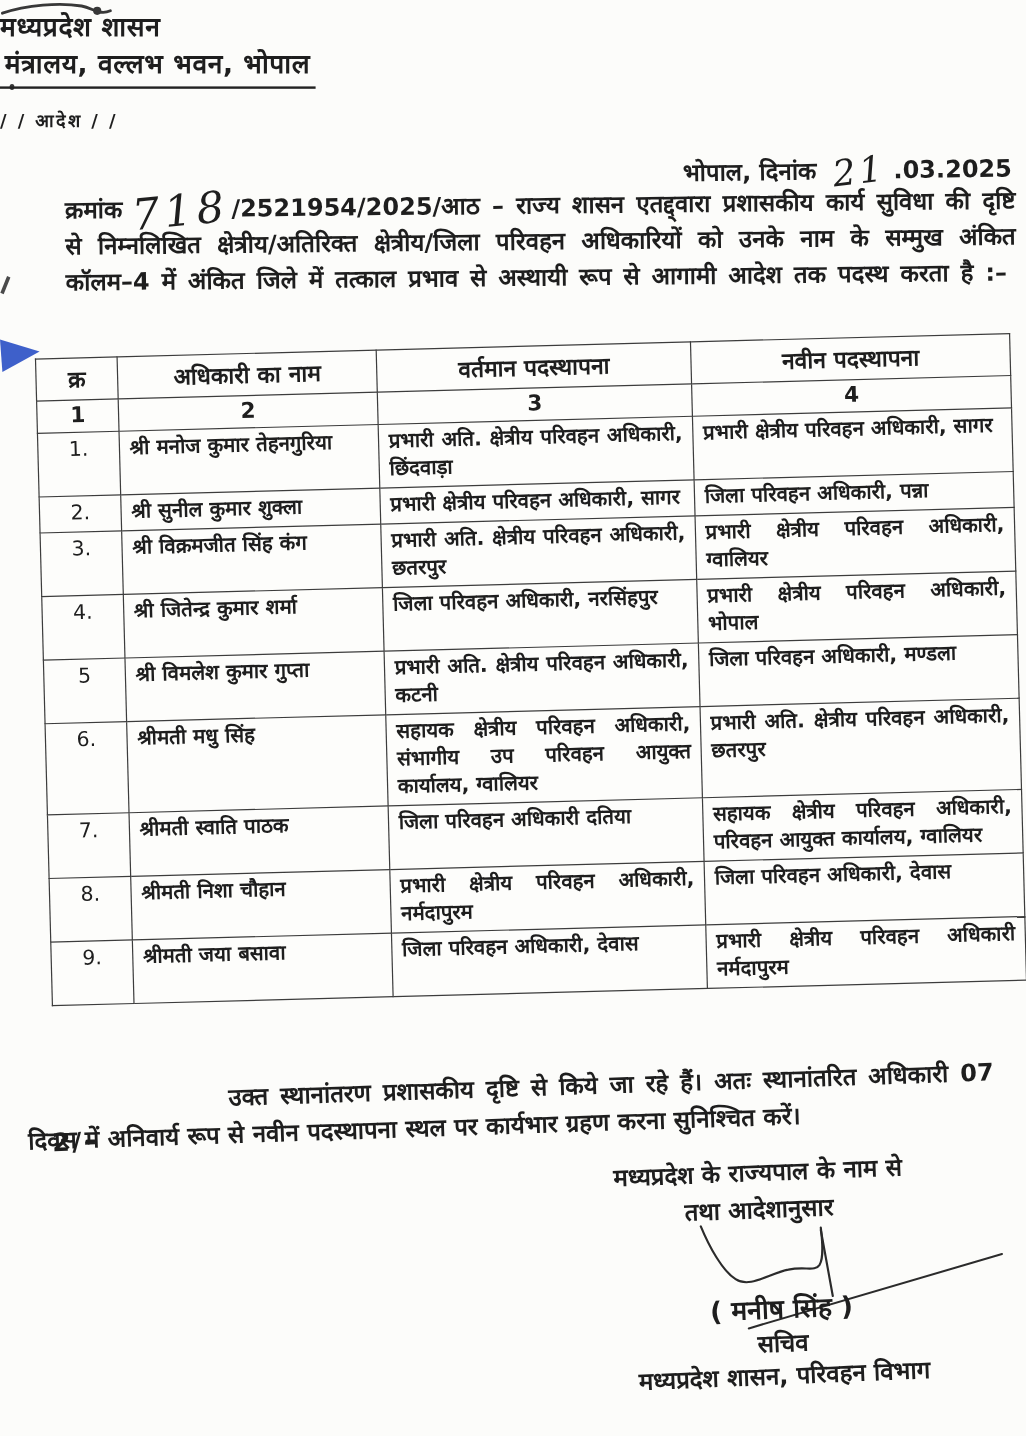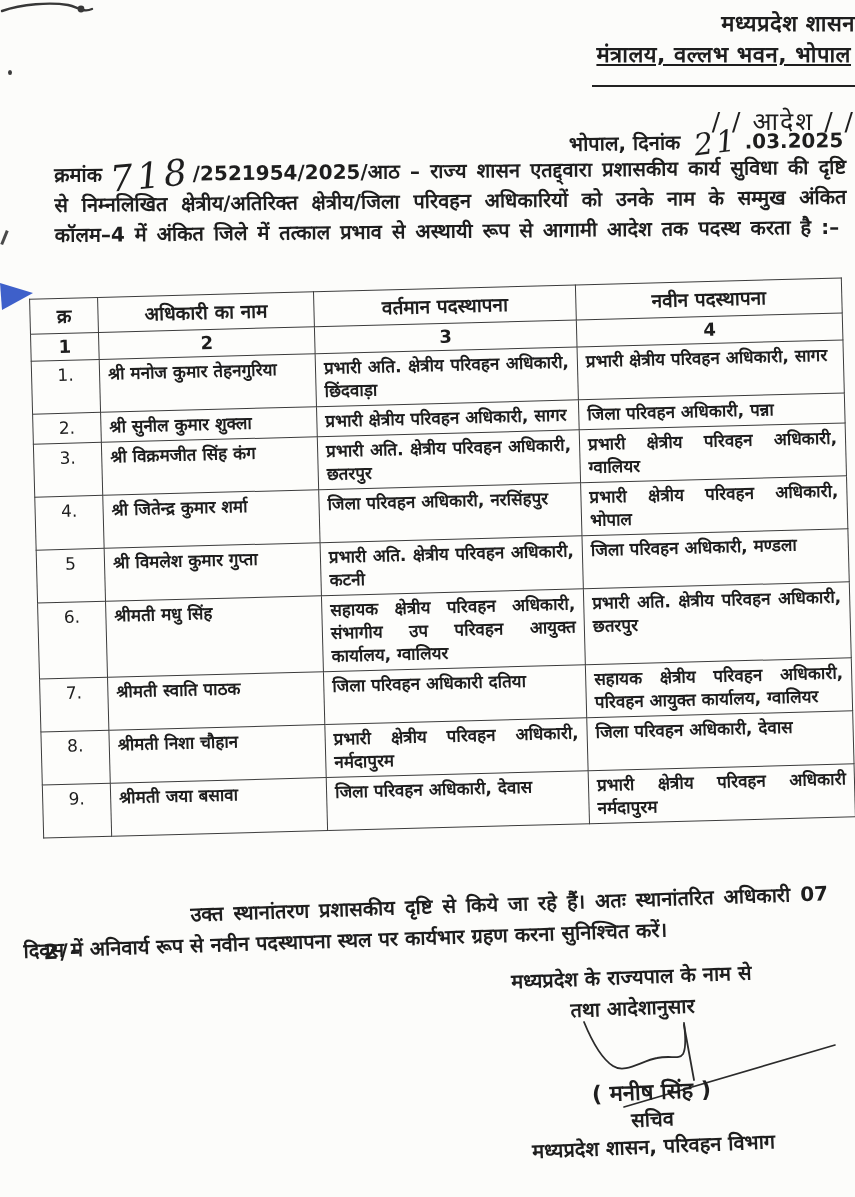--- a/index.html
+++ b/index.html
@@ -4,24 +4,24 @@
 <style>
   html,body{margin:0;padding:0;}
   body{
     width:855px;height:1197px;position:relative;overflow:hidden;
     background:#f6f5f2;
     font-family:"DejaVu Sans",sans-serif;
     color:#1e1e1e;
   }
   .page{position:absolute;inset:0;background:#fcfcfa;}
   
-  .doc-header{position:absolute;top:8px;left:0;width:100%;text-align:right;}
+  .doc-header{position:absolute;top:8px;left:0;width:100%;text-align:left;}
   .doc-header .h-line{font-size:22px;font-weight:bold;line-height:31px;letter-spacing:.5px;}
-  .doc-header .h-underline{display:inline-block;border-bottom:2.5px solid #222;padding:0 4px 15px;text-decoration:underline;}
-  .order-title{font-size:25px;font-weight:normal;margin-top:16px;letter-spacing:2px;}
+  .doc-header .h-underline{display:inline-block;border-bottom:2.5px solid #222;padding:0 4px 2px;}
+  .order-title{font-size:15px;font-weight:bold;margin-top:16px;letter-spacing:2px;}
   
   .dateline{position:absolute;top:128px;right:12px;font-size:20px;font-weight:bold;transform:rotate(-0.8deg);}
   .handwritten{
     font-family:"DejaVu Serif",serif;font-style:italic;font-weight:normal;
     display:inline-block;line-height:0;
   }
   .hand-day{font-size:30px;transform:rotate(-6deg);vertical-align:-4px;margin:0 6px 0 14px;letter-spacing:3px;}
   .hand-num{font-size:36px;transform:rotate(-5deg);vertical-align:-7px;margin:0 2px 0 8px;letter-spacing:4px;}
   
   .intro{

